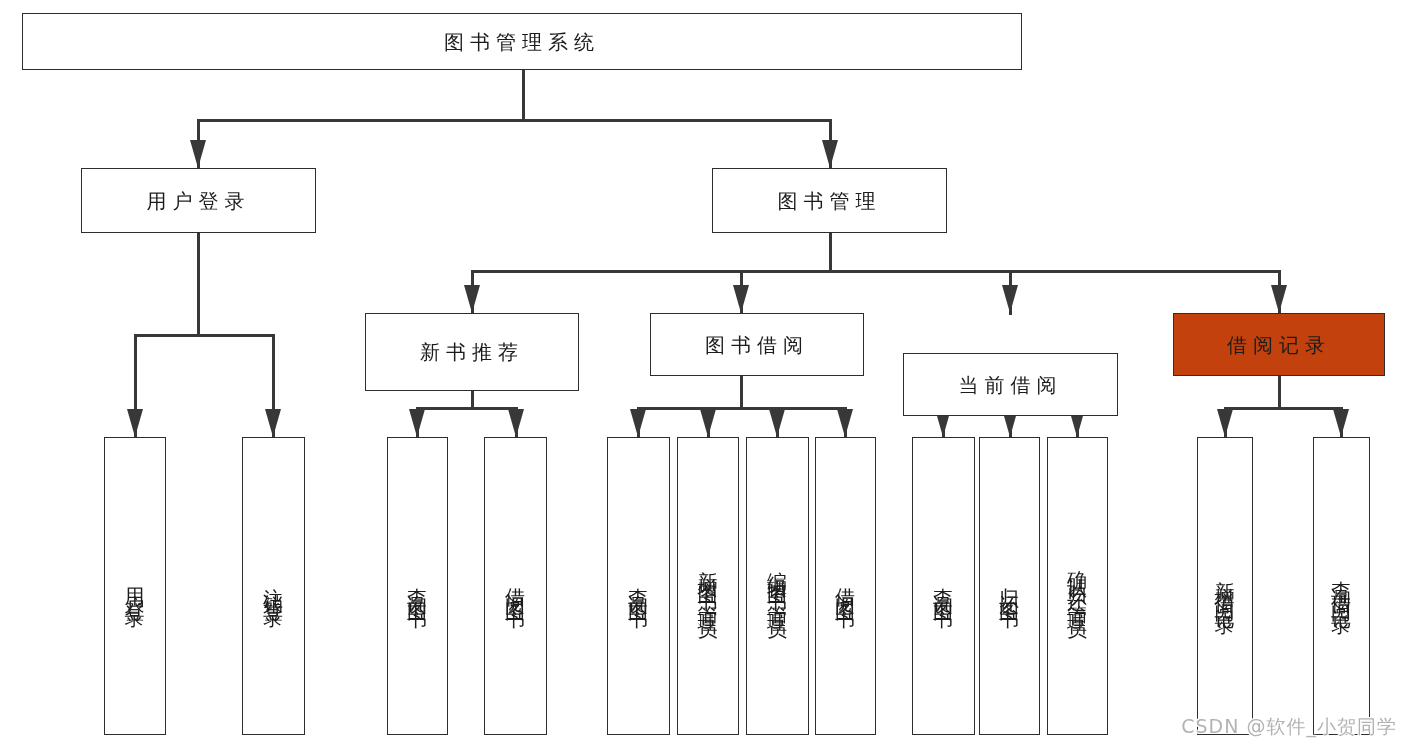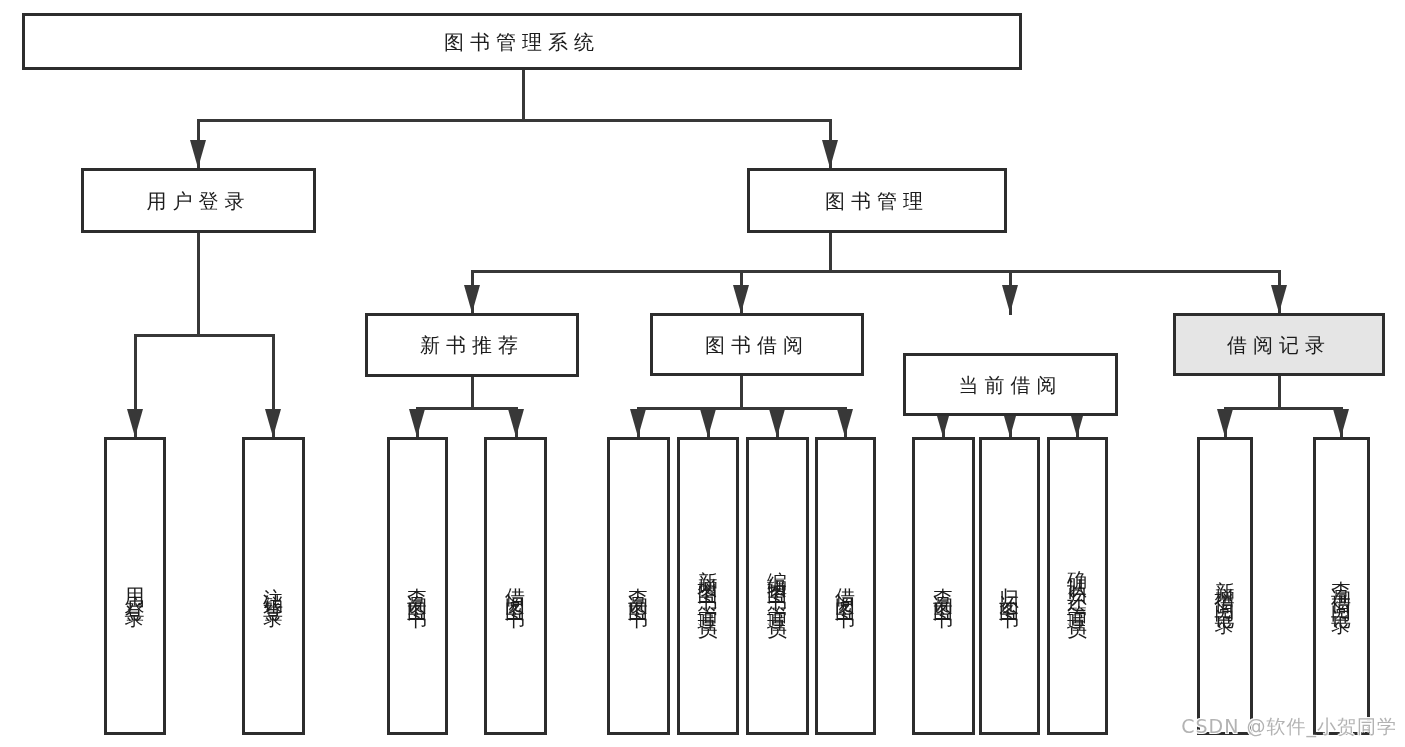--- a/index.html
+++ b/index.html
@@ -12,21 +12,21 @@
     position: relative;
     width: 1405px;
     height: 747px;
     background: #ffffff;
     overflow: hidden;
   }
   .node {
     position: absolute;
     box-sizing: border-box;
     background: #ffffff;
-    border: 3px solid #4d7c0f;
+    border: 1px solid #4d7c0f;
     display: flex;
     align-items: center;
     justify-content: center;
     z-index: 2;
   }
   .node .label {
     font-size: 20px;
     color: #1c1c1c;
     letter-spacing: 6px;
     white-space: nowrap;
@@ -118,33 +118,33 @@
     <div class="arrow" style="left: 1002px; top: 409px; border-top-color: rgb(56, 56, 56);"></div>
     <div class="arrow" style="left: 1069px; top: 409px; border-top-color: rgb(56, 56, 56);"></div>
     <div class="arrow" style="left: 1217px; top: 409px; border-top-color: rgb(56, 56, 56);"></div>
     <div class="arrow" style="left: 1333px; top: 409px; border-top-color: rgb(56, 56, 56);"></div>
     <div class="node" style="left: 22px; top: 13px; width: 1000px; height: 57px; border-color: rgb(45, 45, 45); background: rgb(255, 255, 255);">
       <span class="label" style="color: rgb(28, 28, 28);">图书管理系统</span>
     </div>
     <div class="node" style="left: 81px; top: 168px; width: 235px; height: 65px; border-color: rgb(45, 45, 45); background: rgb(255, 255, 255);">
       <span class="label" style="color: rgb(28, 28, 28);">用户登录</span>
     </div>
-    <div class="node" style="left: 712px; top: 168px; width: 260px; height: 65px; border-color: rgb(45, 45, 45); background: rgb(255, 255, 255); margin-left: 35px;">
+    <div class="node" style="left: 712px; top: 168px; width: 235px; height: 65px; border-color: rgb(45, 45, 45); background: rgb(255, 255, 255);">
       <span class="label" style="color: rgb(28, 28, 28);">图书管理</span>
     </div>
-    <div class="node" style="left: 365px; top: 313px; width: 214px; height: 64px; border-color: rgb(45, 45, 45); background: rgb(255, 255, 255); justify-content: center;">
+    <div class="node" style="left: 365px; top: 313px; width: 214px; height: 78px; border-color: rgb(45, 45, 45); background: rgb(255, 255, 255); justify-content: center;">
       <span class="label" style="color: rgb(28, 28, 28);">新书推荐</span>
     </div>
     <div class="node" style="left: 634px; top: 313px; width: 214px; height: 63px; border-color: rgb(45, 45, 45); background: rgb(255, 255, 255); margin-left: 16px;">
       <span class="label" style="color: rgb(28, 28, 28);">图书借阅</span>
     </div>
     <div class="node" style="left: 903px; top: 313px; width: 215px; height: 63px; border-color: rgb(45, 45, 45); background: rgb(255, 255, 255); margin-top: 40px;">
       <span class="label" style="color: rgb(28, 28, 28);">当前借阅</span>
     </div>
-    <div class="node" style="left: 1173px; top: 313px; width: 212px; height: 63px; border-color: rgb(45, 45, 45); background: #e5e5e5;">
+    <div class="node" style="left: 1173px; top: 313px; width: 212px; height: 63px; border-color: rgb(45, 45, 45); background: #c2410c;">
       <span class="label" style="color: rgb(28, 28, 28);">借阅记录</span>
     </div>
     <div class="node vertical" style="left: 104px; top: 437px; width: 62px; height: 298px; border-color: rgb(45, 45, 45); background: rgb(255, 255, 255);">
       <span class="label" style="color: rgb(28, 28, 28);">用户登录</span>
     </div>
     <div class="node vertical" style="left: 242px; top: 437px; width: 63px; height: 298px; border-color: rgb(45, 45, 45); background: rgb(255, 255, 255);">
       <span class="label" style="color: rgb(28, 28, 28);">注销登录</span>
     </div>
     <div class="node vertical" style="left: 387px; top: 437px; width: 61px; height: 298px; border-color: rgb(45, 45, 45); background: rgb(255, 255, 255);">
       <span class="label" style="color: rgb(28, 28, 28);">查询图书</span>

